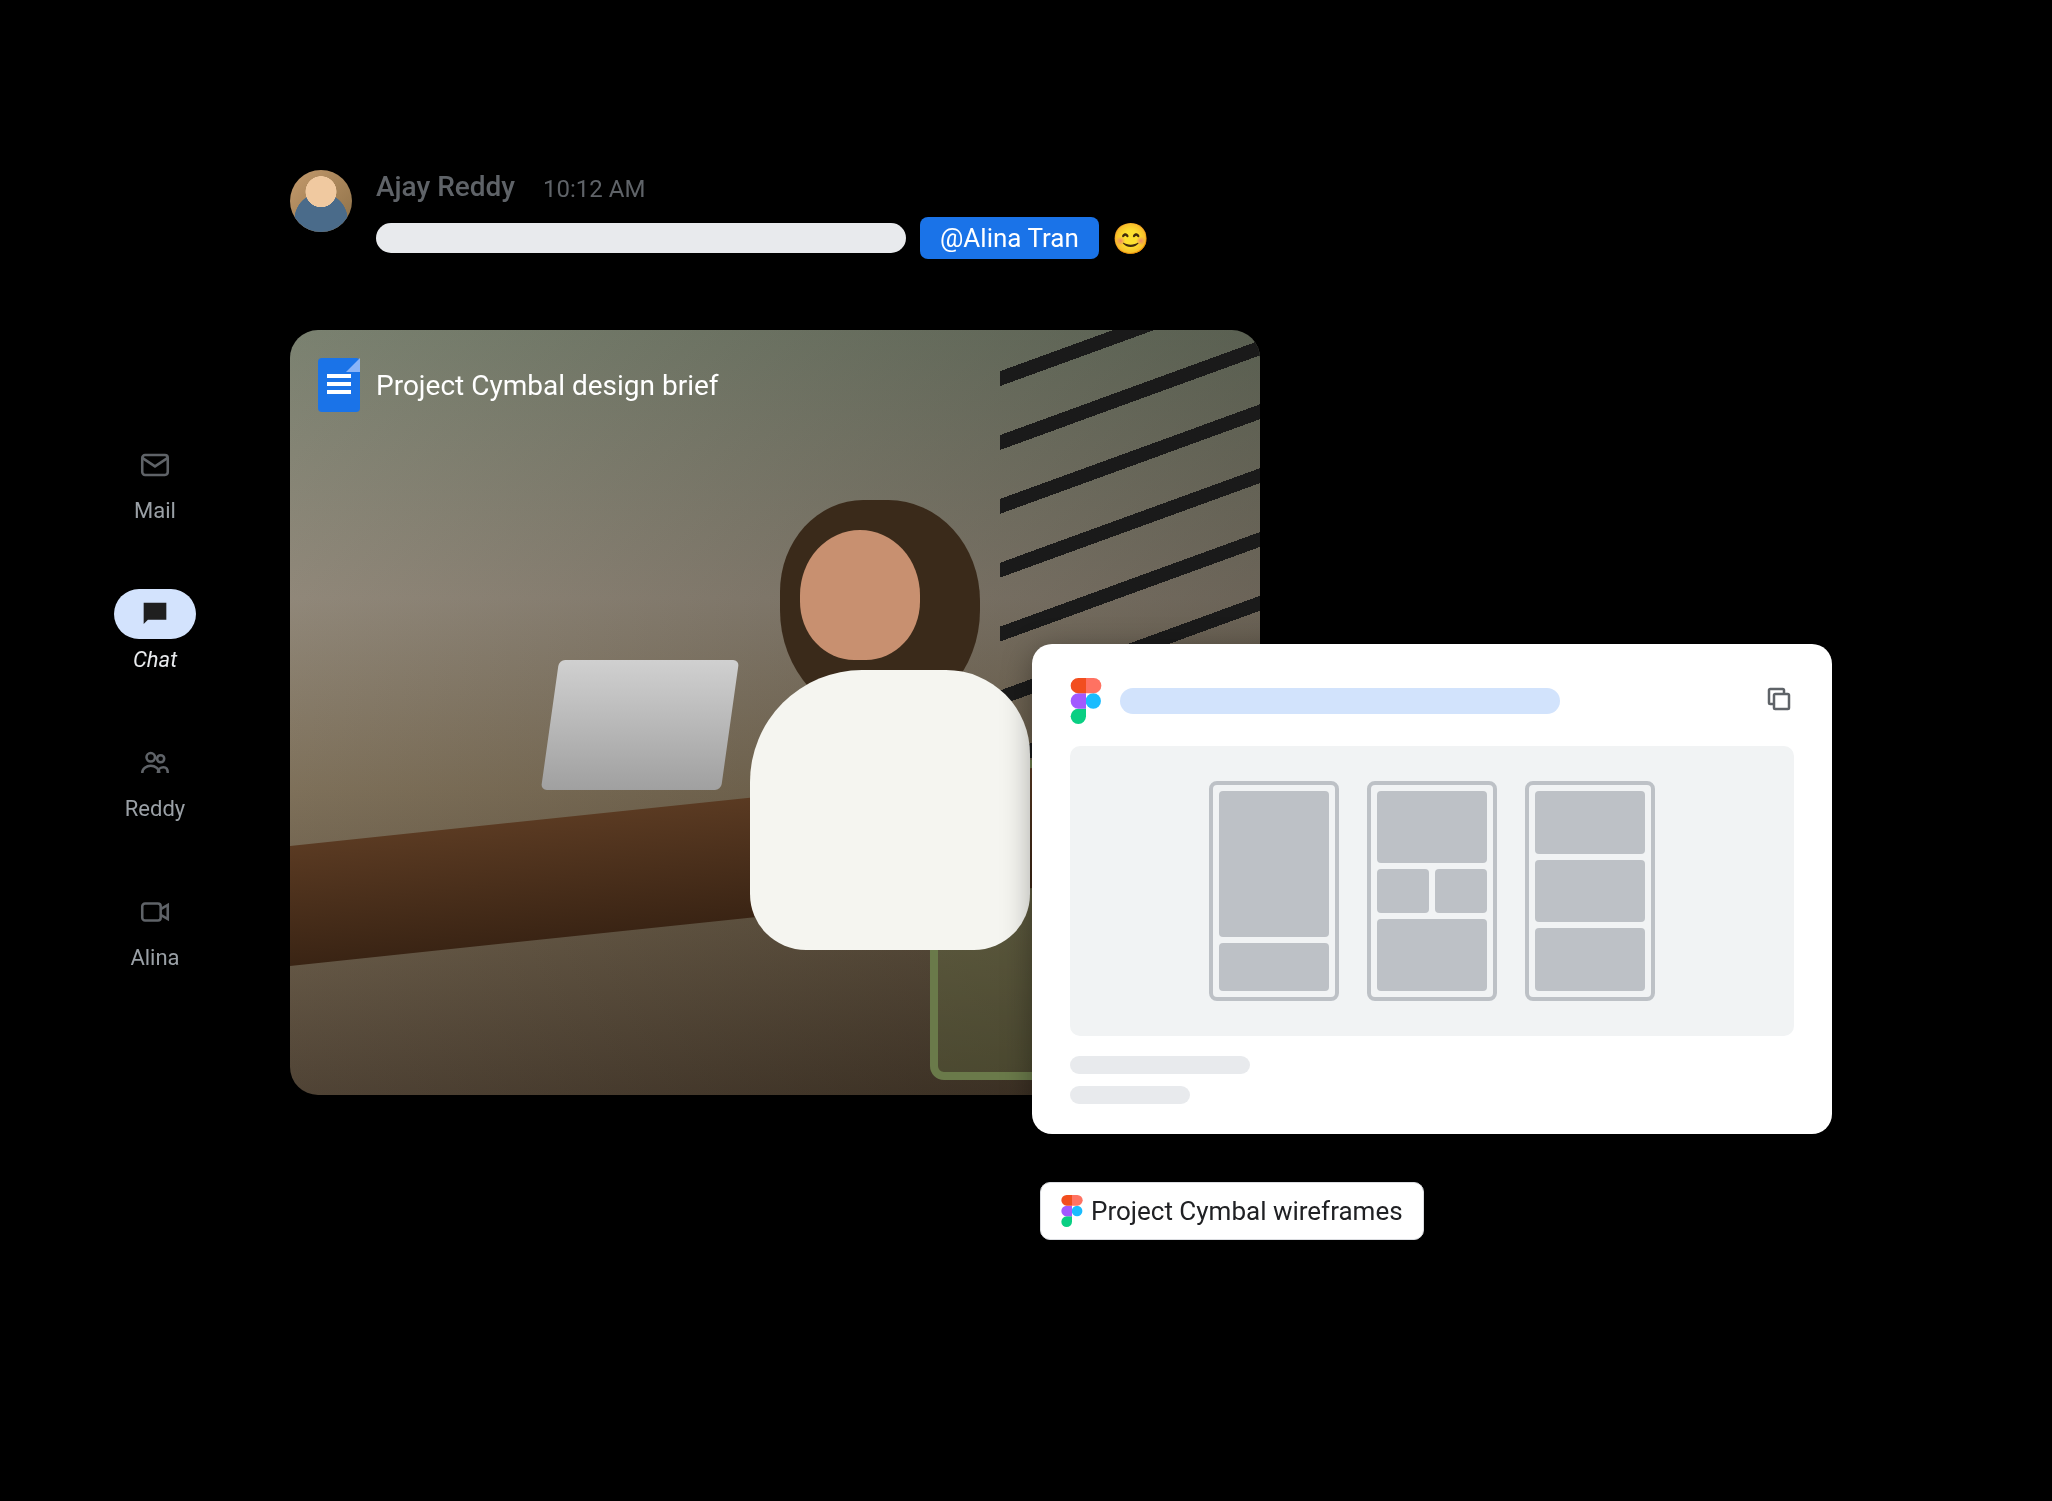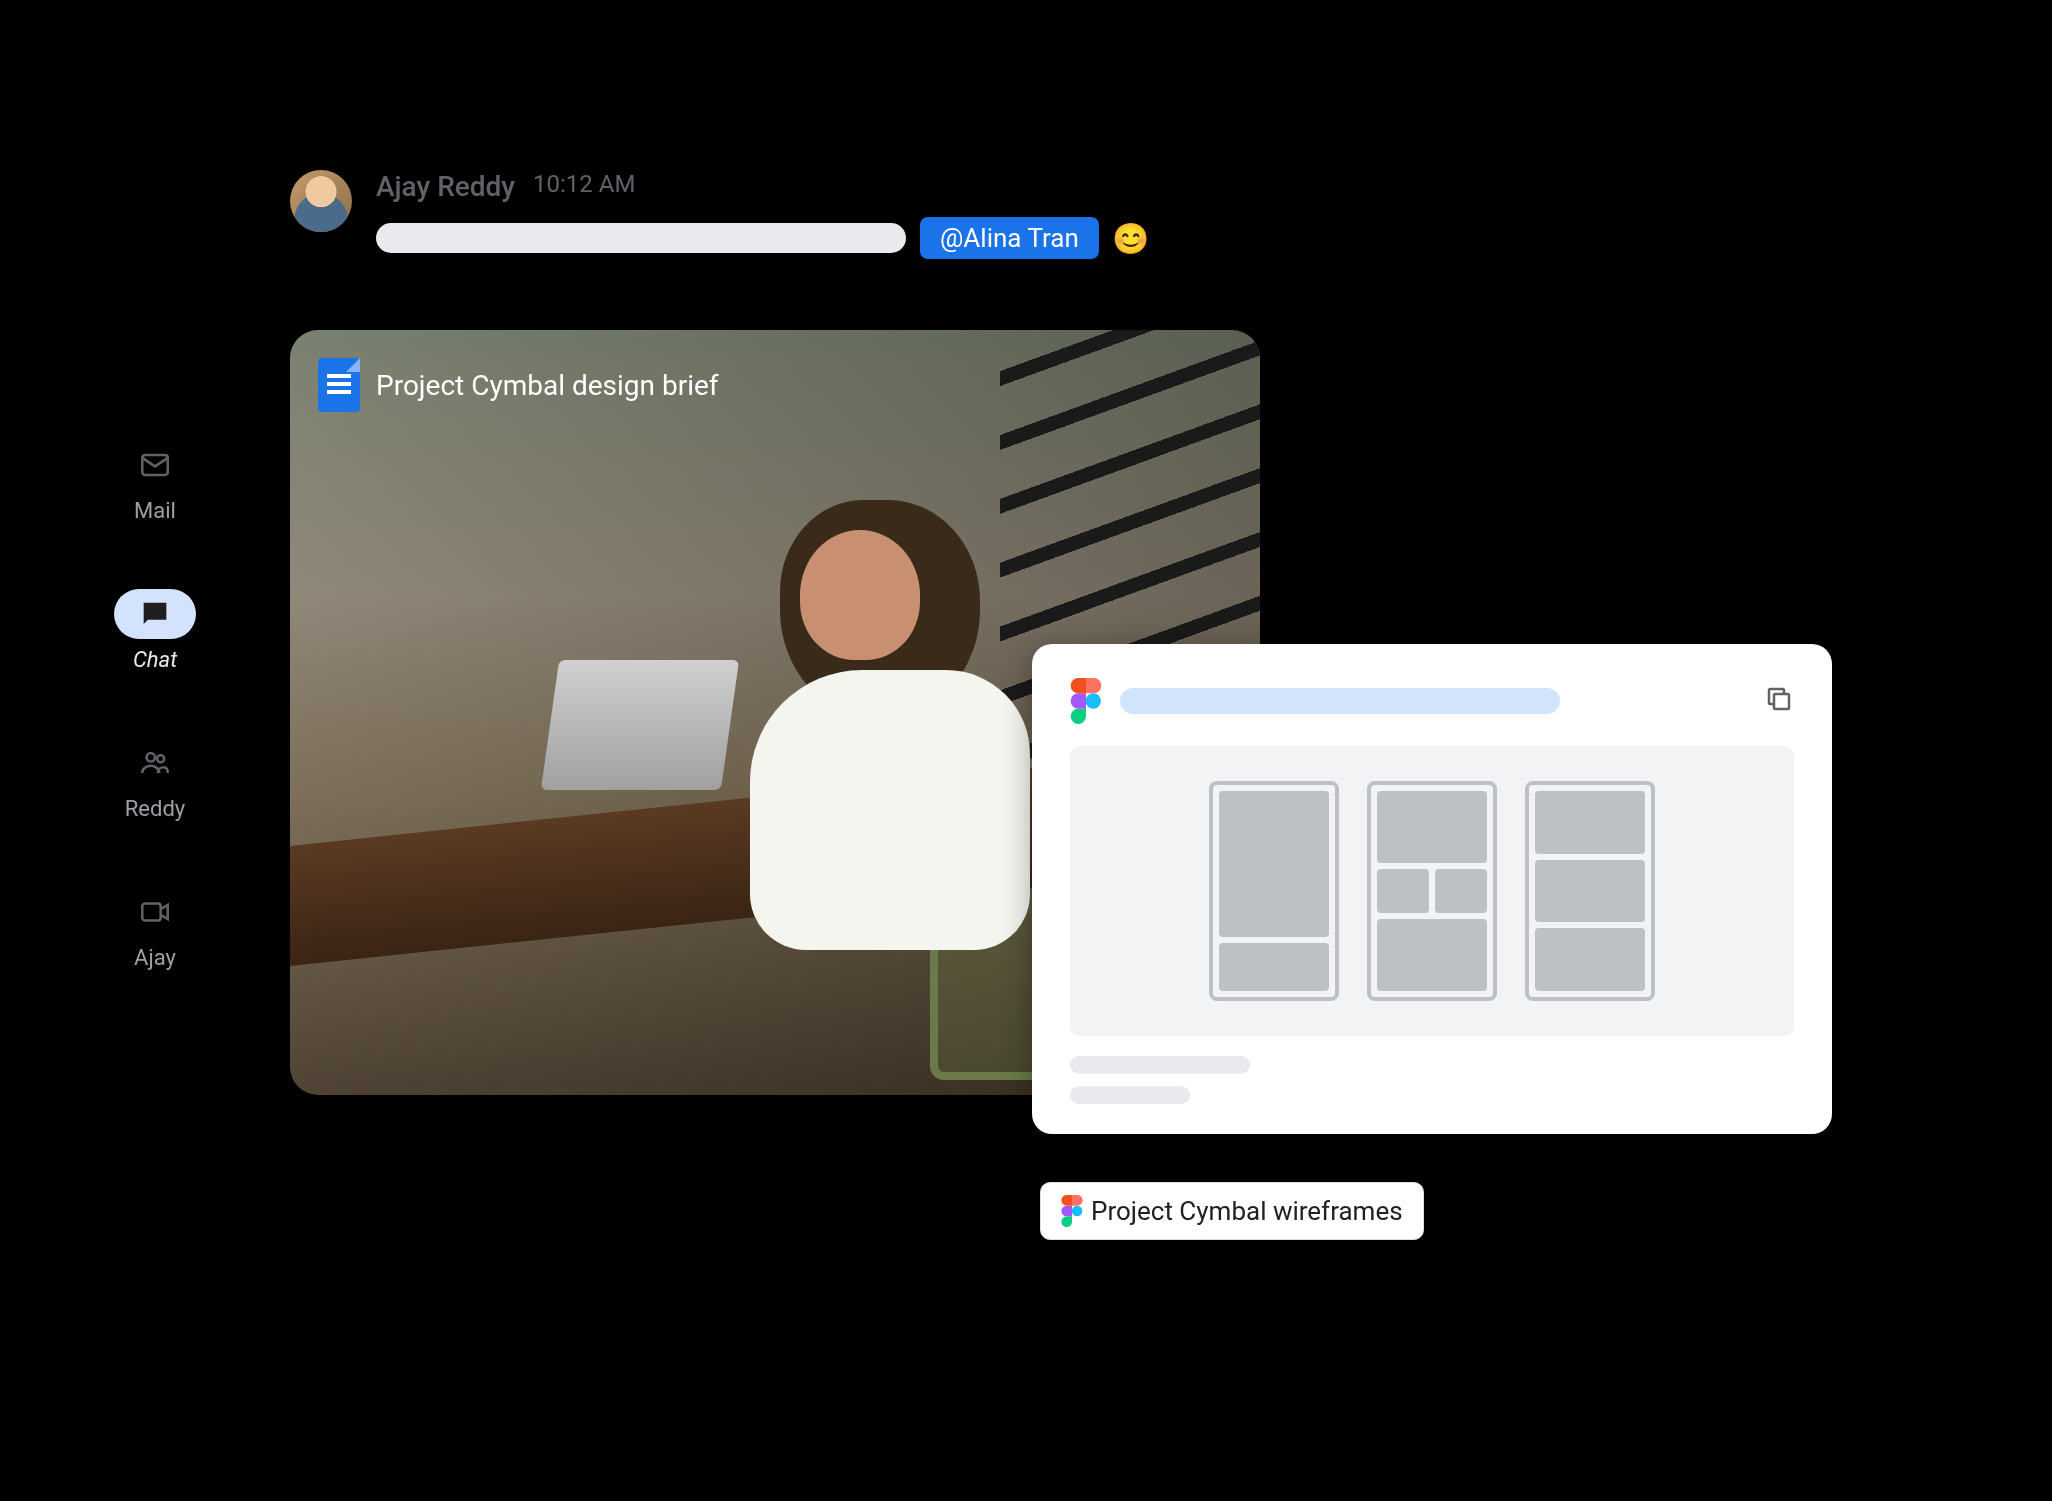--- a/index.html
+++ b/index.html
@@ -68,21 +68,21 @@
     position: relative;
     overflow: hidden;
   }
   .avatar::after{
     content:"";
     position:absolute;
     inset:0;
     background: radial-gradient(circle at 50% 35%, #f0c9a0 0 30%, transparent 31%),
                 radial-gradient(circle at 50% 80%, #4a6b8a 0 45%, transparent 46%);
   }
-  .msg-meta { display:flex; align-items:flex-start; gap:18px; }
+  .msg-meta { display:flex; align-items:flex-end; gap:28px; }
   .author { font-size: 28px; font-weight:500; color:#5f6368; }
   .time { font-size: 24px; color:#5f6368; }
   .msg-body {
     display:flex;
     align-items:center;
     gap:14px;
     margin-top:14px;
   }
   .text-placeholder {
     width: 530px;
@@ -266,21 +266,21 @@
     </div>
     <span class="nav-label">Reddy</span>
   </div>
   <div class="nav-item">
     <div class="nav-icon-wrap">
       <svg viewBox="0 0 24 24" fill="none" stroke="currentColor" stroke-width="1.8">
           <rect x="3" y="6" width="13" height="12" rx="2"></rect>
           <path d="M16 10l5-3v10l-5-3"></path>
         </svg>
     </div>
-    <span class="nav-label">Ajay</span>
+    <span class="nav-label">Alina</span>
   </div>
 </nav>
 
 <div class="msg-header">
   <div class="avatar"></div>
   <div>
     <div class="msg-meta">
       <span class="author">Ajay Reddy</span>
       <span class="time">10:12 AM</span>
     </div>

